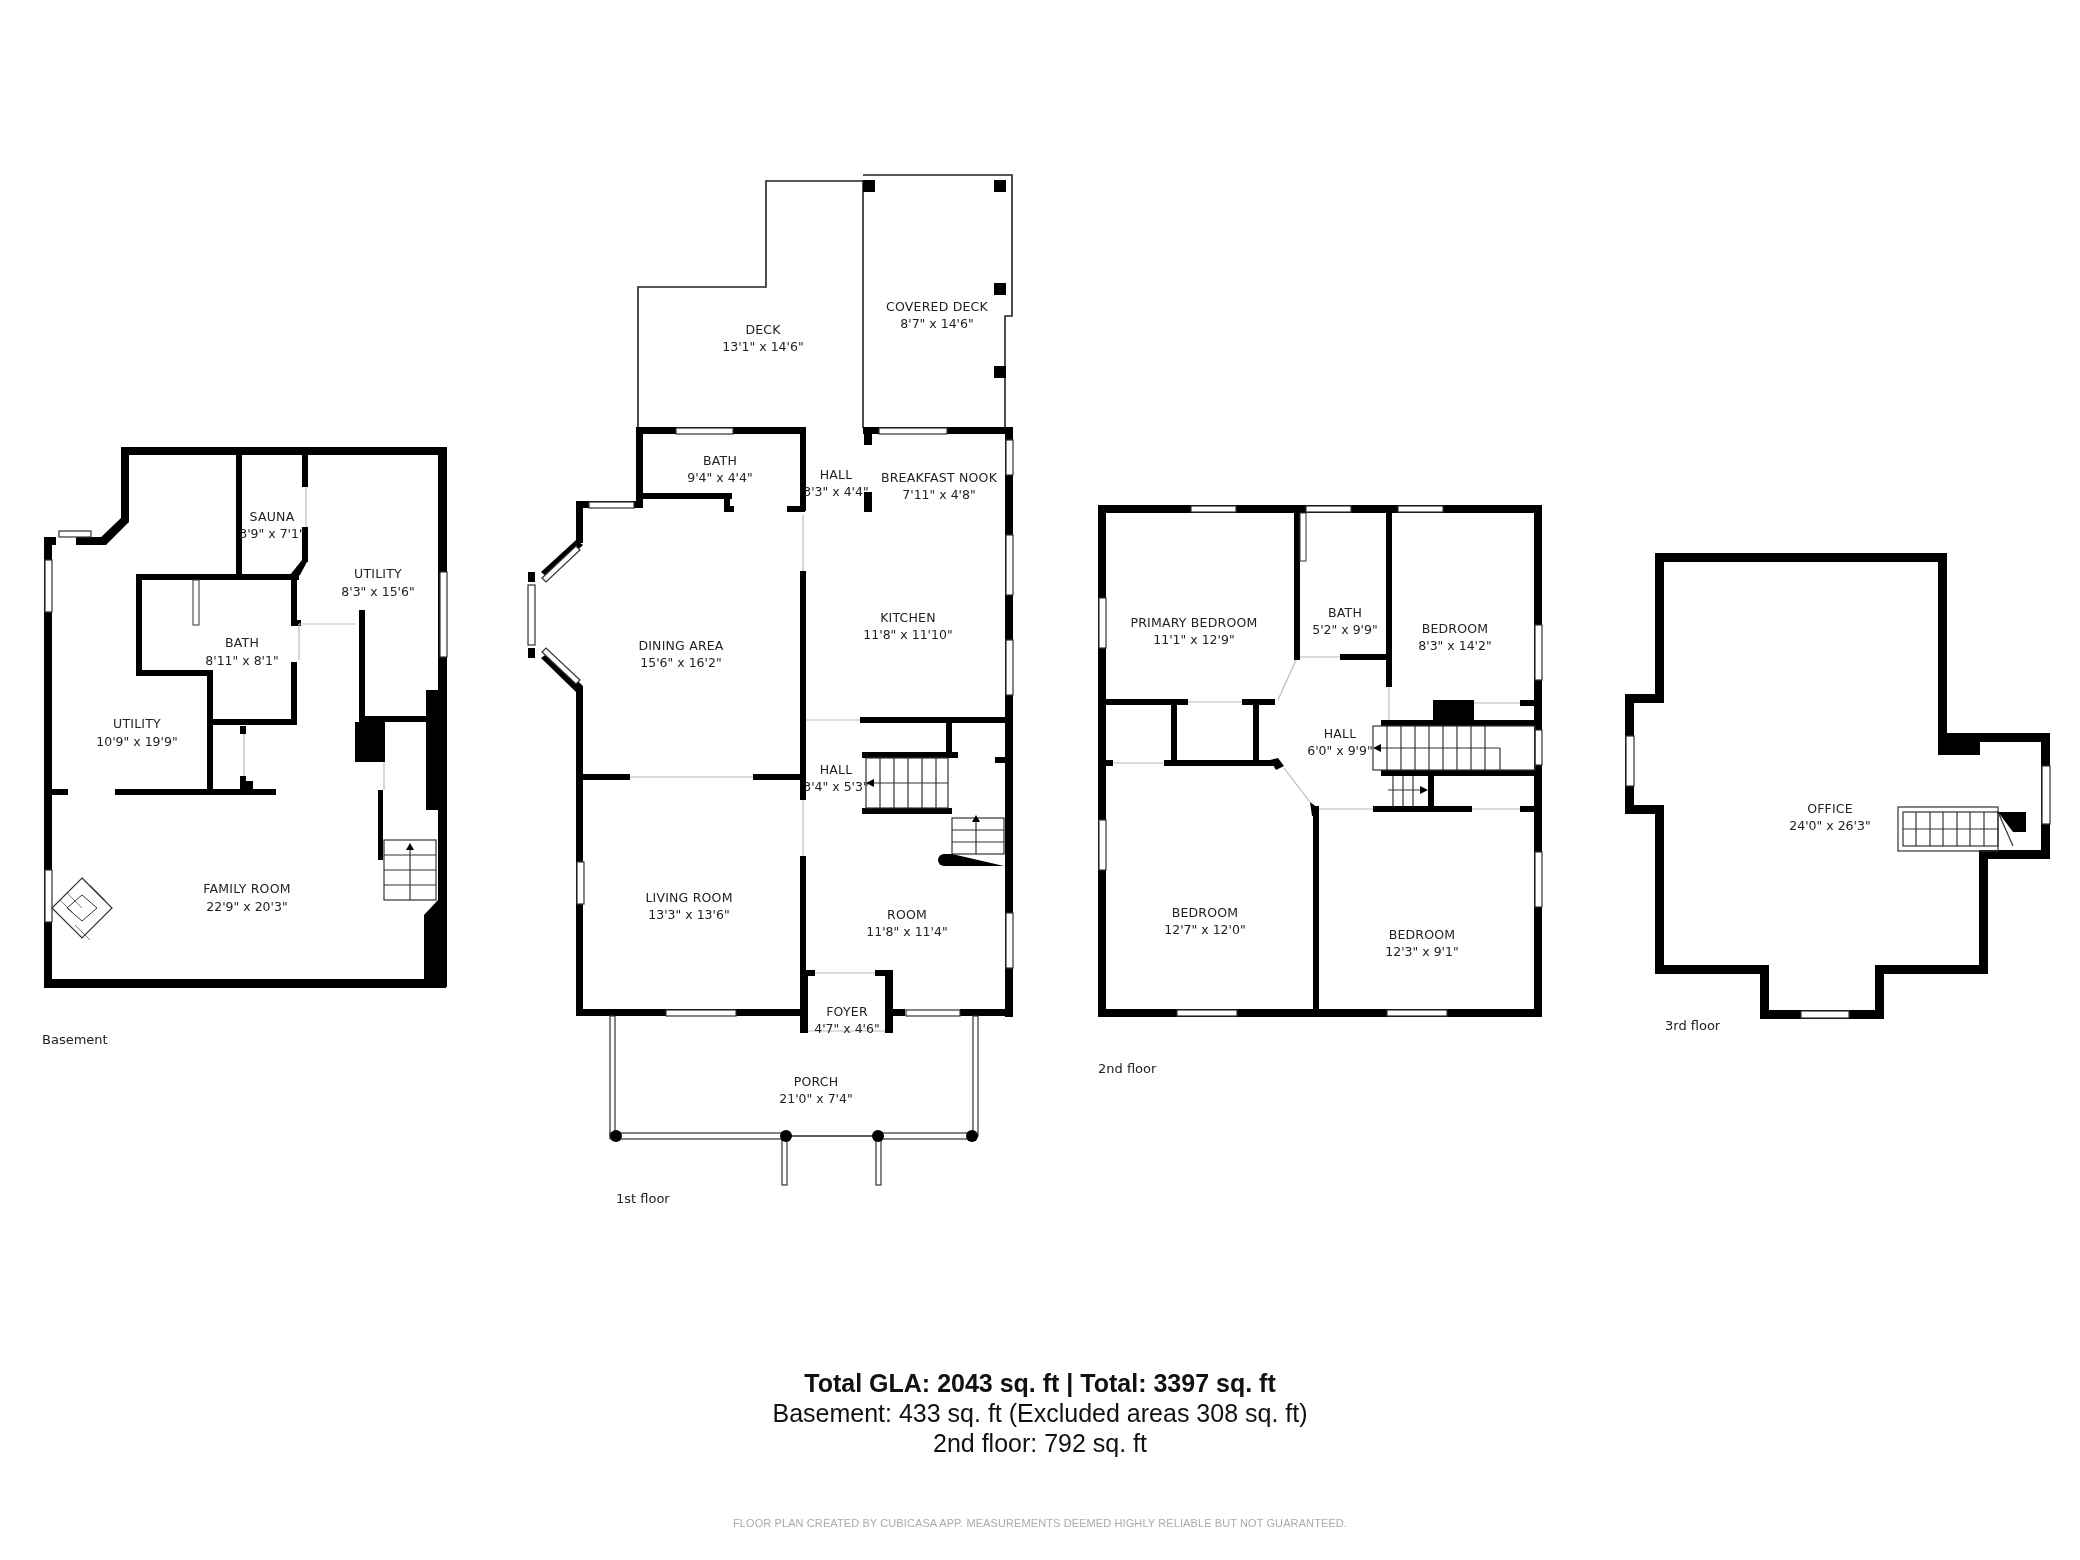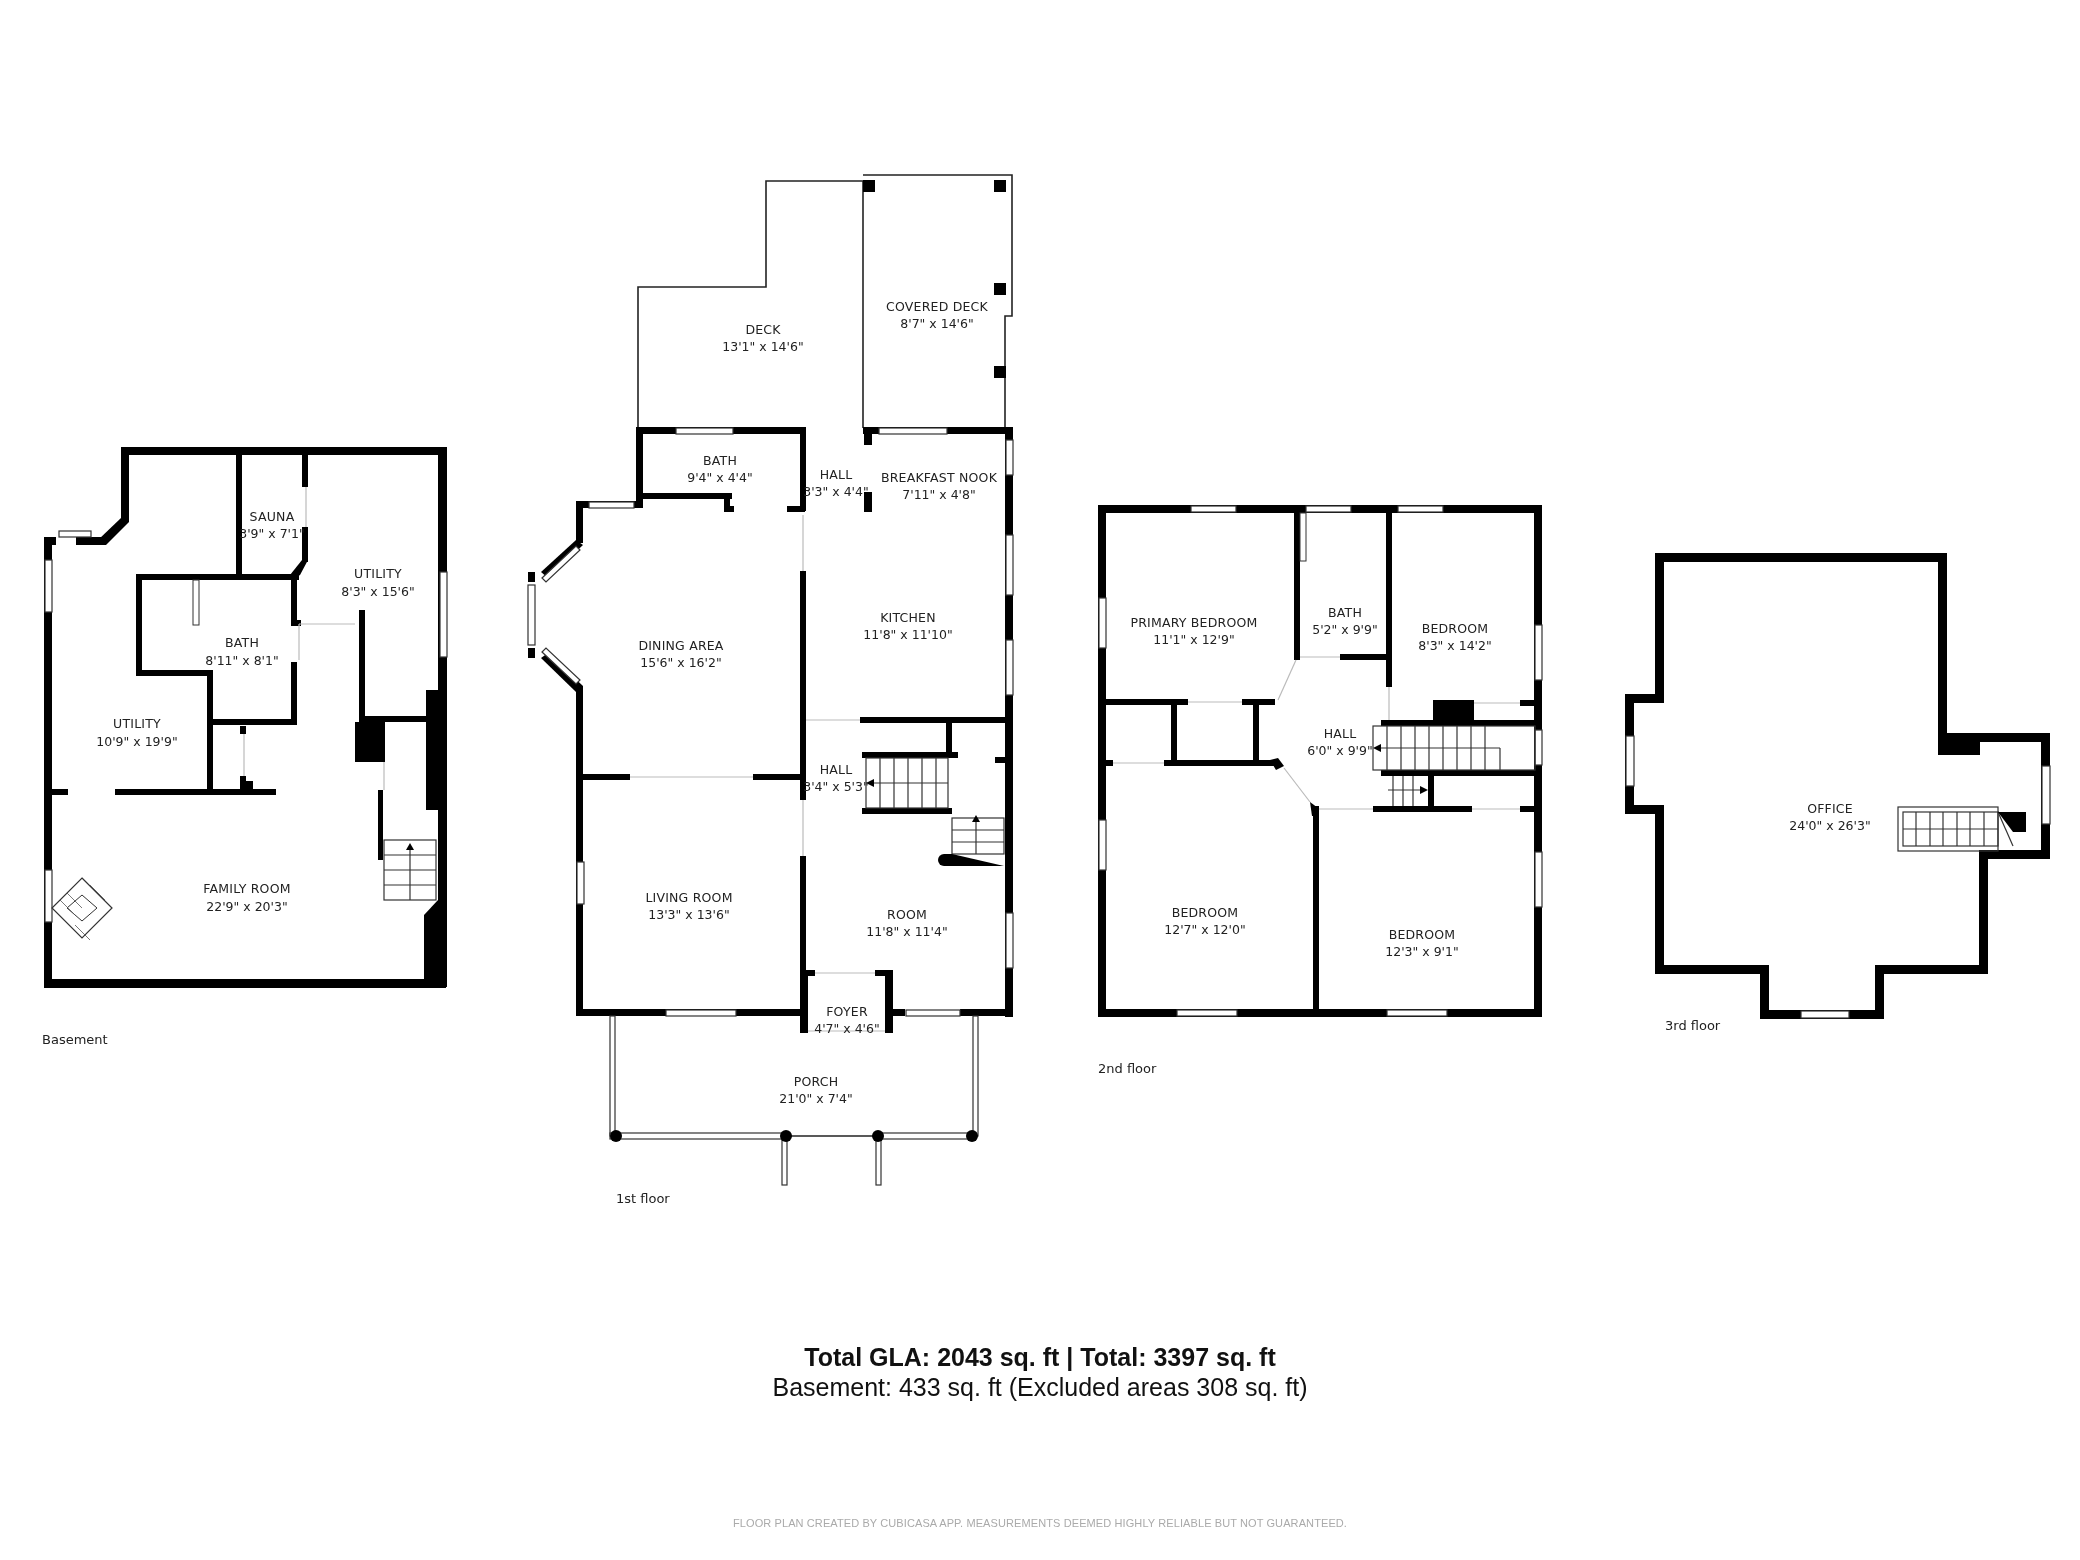--- a/index.html
+++ b/index.html
@@ -7,21 +7,21 @@
   #plan { position: absolute; left: 0; top: 0; width: 2080px; height: 1560px; }
   .wall { fill: #000; }
   .thin { stroke: #222; stroke-width: 1.6; fill: none; }
   .win { fill: #fff; stroke: #333; stroke-width: 1.2; }
   .door { stroke: #bbb; stroke-width: 1.2; fill: none; }
   .room-name { font-family: "DejaVu Sans", sans-serif; font-size: 12.5px; fill: #222; text-anchor: middle; letter-spacing: 0.2px; }
   .room-dim { font-family: "DejaVu Sans", sans-serif; font-size: 12.5px; fill: #222; text-anchor: middle; }
   .floor-label { font-family: "DejaVu Sans", sans-serif; font-size: 13px; fill: #222; }
   .stairs line, .stairs rect { stroke: #333; stroke-width: 1.2; fill: none; }
   #summary { position: absolute; left: 0; top: 1342px; width: 2080px; text-align: center; color: #111; font-family: "Liberation Sans", sans-serif; }
-  #summary .total { font-weight: bold; font-size: 25px; line-height: 30px; }
+  #summary .total { font-weight: bold; font-size: 25px; line-height: 30px; margin-top: 26px; }
   #summary .line { font-size: 25px; line-height: 30px; text-align: center; }
   #disclaimer { position: absolute; left: 0; top: 1517px; width: 2080px; text-align: center; color: #aaa; font-size: 11px; font-family: Liberation Sans, sans-serif; letter-spacing: 0.1px; }
 </style>
 </head>
 <body>
 
 <svg id="plan" viewBox="0 0 2080 1560" xmlns="http://www.w3.org/2000/svg">
 
   <g>
 
@@ -382,14 +382,15 @@
       <text class="room-name" x="1830" y="813">OFFICE</text>
       <text class="room-dim" x="1830" y="830">24'0" x 26'3"</text>
     </g>
     <text class="floor-label" x="1665" y="1030">3rd floor</text>
   </g>
 </svg>
 
 <div id="summary">
   <div class="total">Total GLA: 2043 sq. ft | Total: 3397 sq. ft</div>
   <div class="line">Basement: 433 sq. ft (Excluded areas 308 sq. ft)</div>
+  <div class="line">2nd floor: 792 sq. ft</div>
 </div>
 <div id="disclaimer">FLOOR PLAN CREATED BY CUBICASA APP. MEASUREMENTS DEEMED HIGHLY RELIABLE BUT NOT GUARANTEED.</div>
 
 </body></html>

